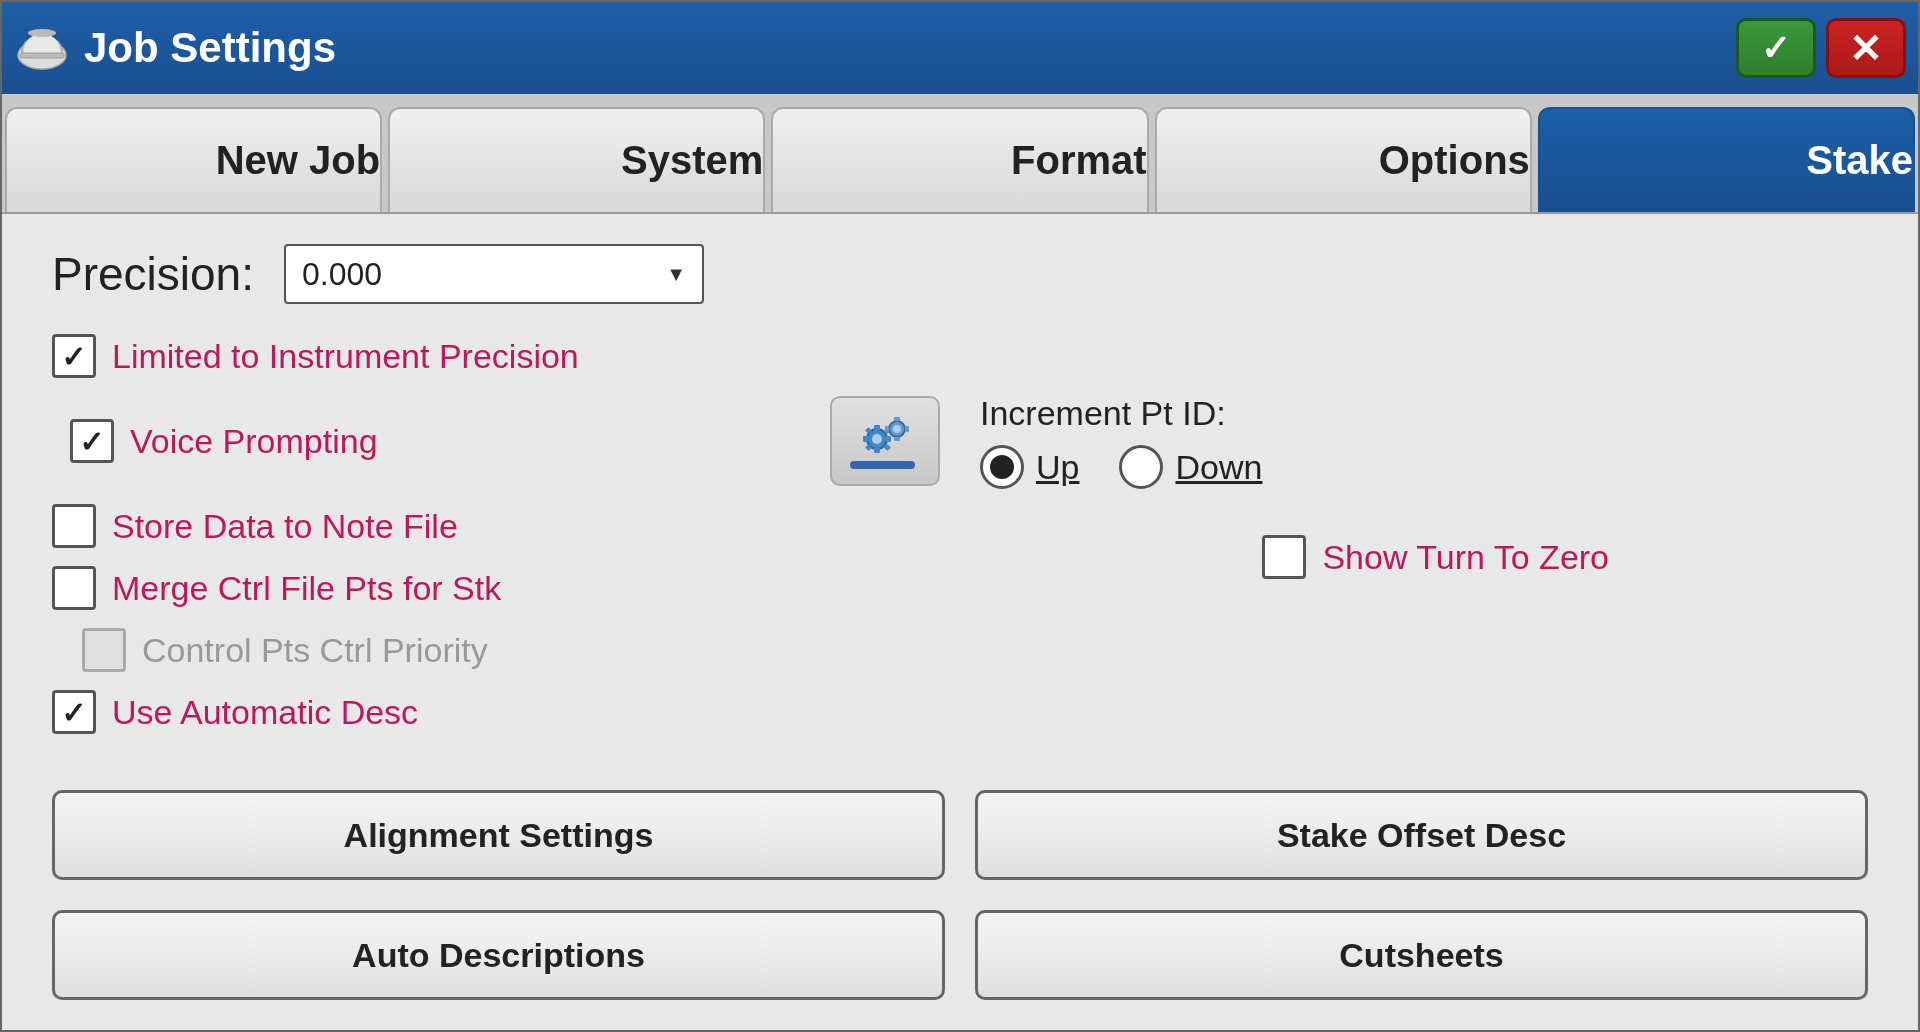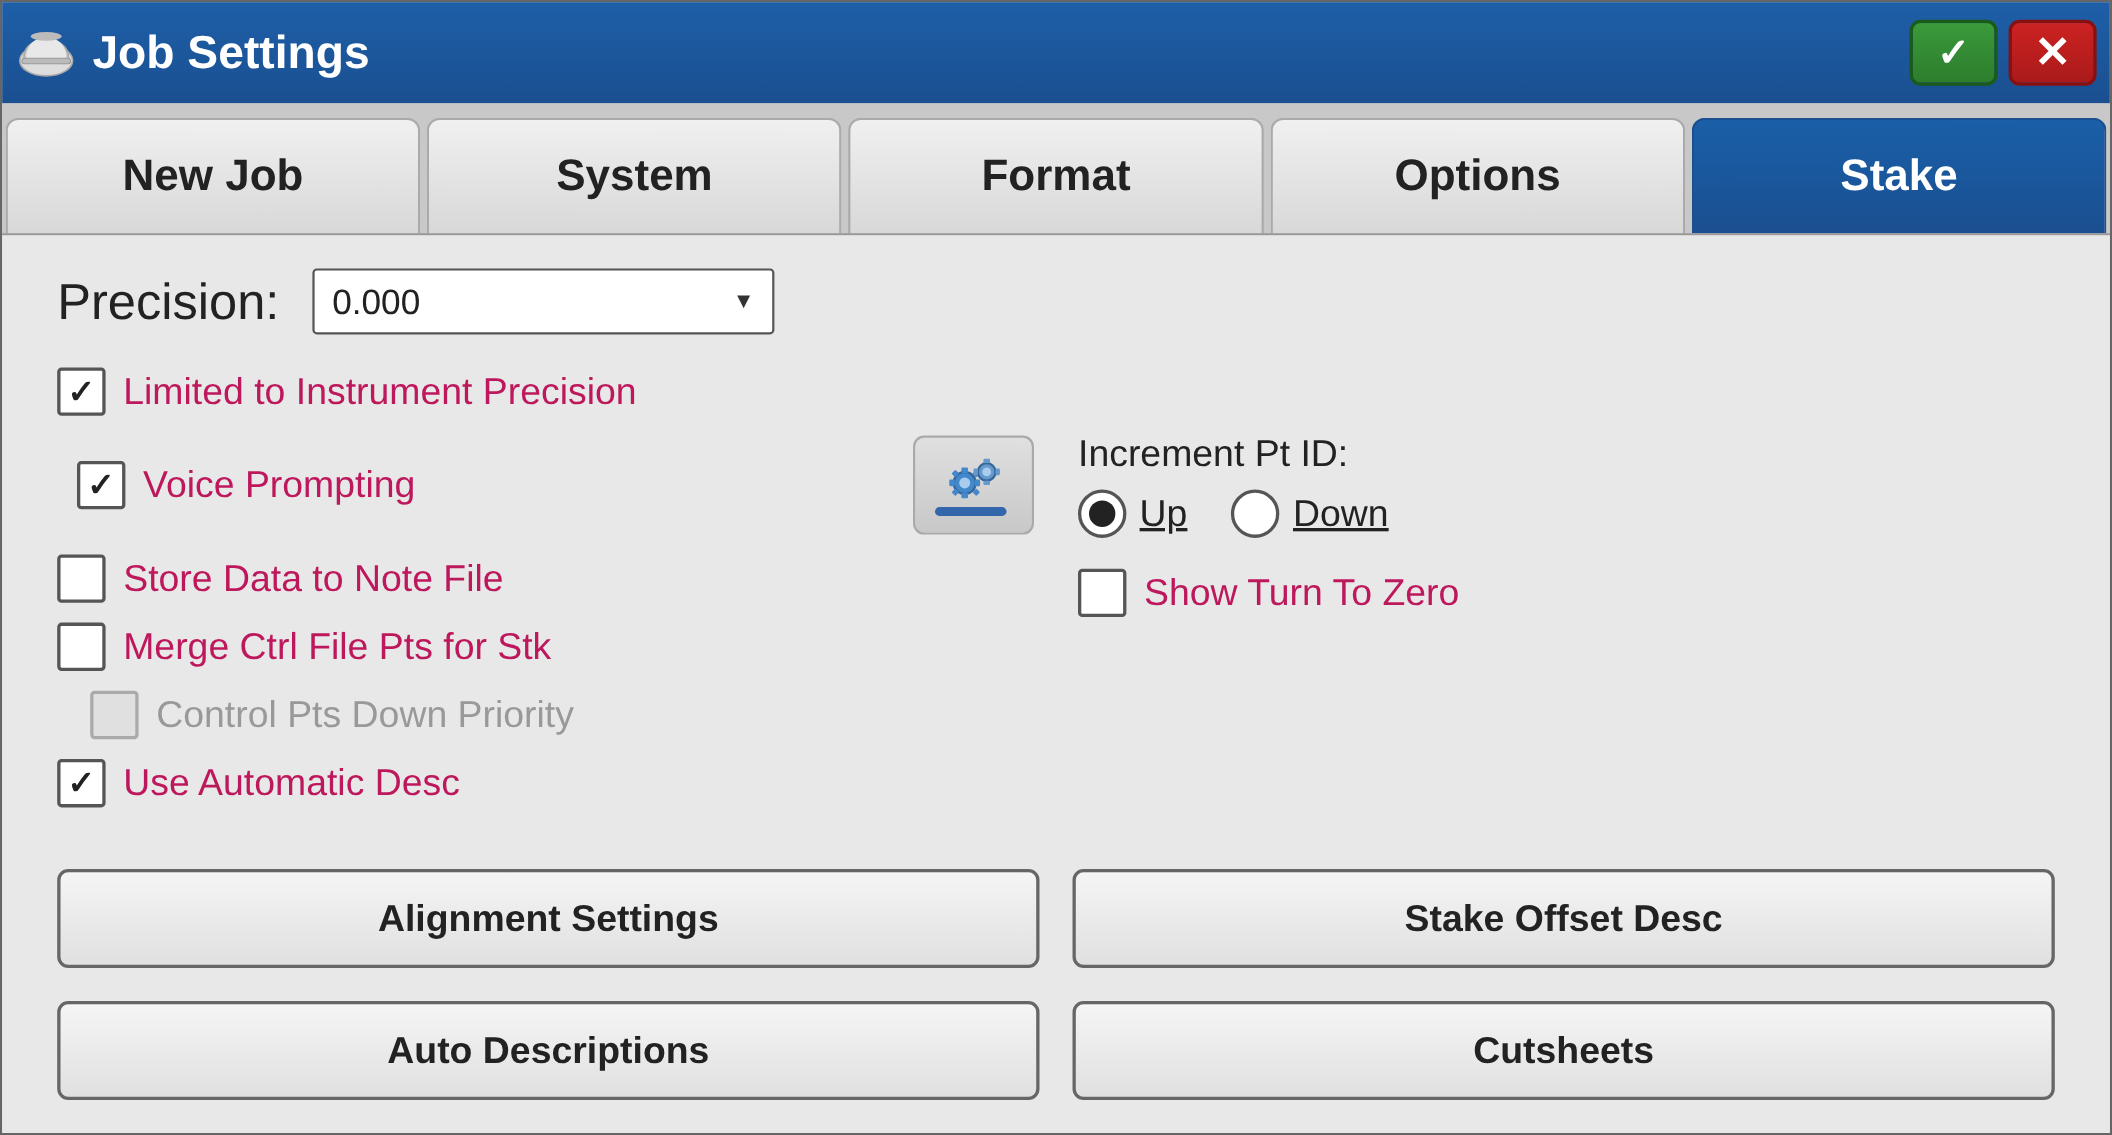--- a/index.html
+++ b/index.html
@@ -85,21 +85,21 @@
       display: flex;
       height: 120px;
       background: #c8c8c8;
       border-bottom: 2px solid #999;
     }
 
     .tab {
       flex: 1;
       display: flex;
       align-items: center;
-      justify-content: center;
+      justify-content: flex-end;
       font-size: 40px;
       font-weight: bold;
       cursor: pointer;
       border: 2px solid #aaa;
       border-bottom: none;
       border-radius: 12px 12px 0 0;
       margin: 13px 3px 0 3px;
     }
 
     .tab-inactive {
@@ -301,22 +301,21 @@
     .left-area {
       flex: 1;
       display: flex;
       flex-direction: column;
       gap: 18px;
     }
 
     .right-area {
       flex: 1;
       display: flex;
-      flex-direction: column;
-      gap: 18px;
+      flex-direction: row;
       padding-top: 10px;
     }
 
     
     .helmet-svg {
       width: 56px;
       height: 56px;
     }
   </style>
 </head>
@@ -423,21 +422,21 @@
           <span class="checkbox-label">Store Data to Note File</span>
         </div>
 
         <div class="checkbox-row">
           <div class="checkbox"></div>
           <span class="checkbox-label">Merge Ctrl File Pts for Stk</span>
         </div>
 
         <div class="checkbox-row" style="padding-left: 30px;">
           <div class="checkbox disabled"></div>
-          <span class="checkbox-label disabled">Control Pts Down Priority</span>
+          <span class="checkbox-label disabled">Control Pts Ctrl Priority</span>
         </div>
 
         <div class="checkbox-row">
           <div class="checkbox checked"></div>
           <span class="checkbox-label">Use Automatic Desc</span>
         </div>
 
       </div>
 
       <div class="right-area">

